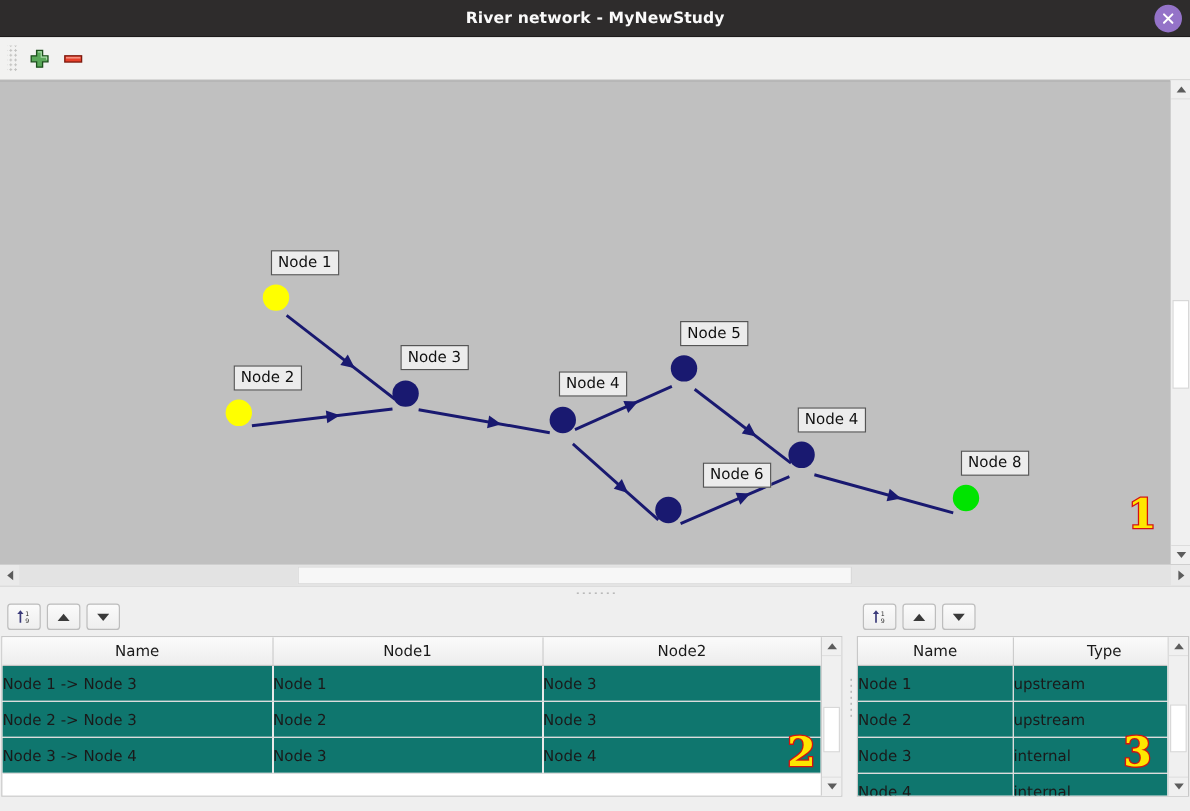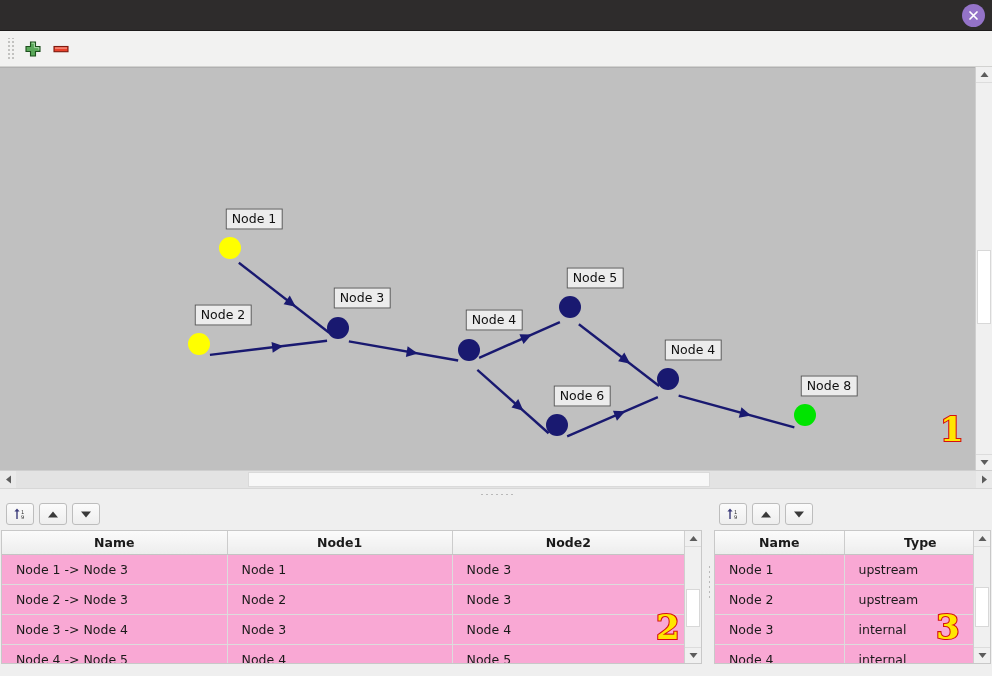--- a/index.html
+++ b/index.html
@@ -250,45 +250,46 @@
     width: 100%;
     border-collapse: collapse;
     table-layout: fixed;
     font-size: 12.5px;
     color: #1a1a1a;
   }
   table.grid thead th {
     background: linear-gradient(#fbfbfb, #ededed);
     border-right: 1px solid #cccccc;
     border-bottom: 1px solid #c4c4c4;
-    font-weight: bold;
+    font-weight: normal;
     font-size: 12.5px;
     height: 23px;
     text-align: center;
     color: #1a1a1a;
   }
   table.grid thead th:last-child { border-right: none; }
   table.grid tbody td {
     border-right: 1px solid #dcdcdc;
     border-bottom: 1px solid #dcdcdc;
     height: 30px;
-    padding: 0 14px;
-    background: #f9a8d4;
+    padding: 0 0;
+    background: #0f766e;
     text-align: left;
     white-space: nowrap;
     overflow: hidden;
   }
   table.grid tbody td:last-child { border-right: none; }
 </style>
 </head>
 <body>
 
 <div id="app">
 
   <div class="titlebar">
+    <div class="titlebar-text">River network - MyNewStudy</div>
     <div class="close-btn">
       <svg width="11" height="11" viewBox="0 0 11 11">
         <path d="M2 2 L9 9 M9 2 L2 9" stroke="#ffffff" stroke-width="1.7" stroke-linecap="round" fill="none"></path>
       </svg>
     </div>
   </div>
 
   <div class="toolbar">
     <div class="tb-grip"></div>
     <button class="tb-btn">
@@ -329,21 +330,21 @@
         <div class="nodelabel" style="left: 254px; top: 151px;">Node 1</div>
         <div class="node upstream" style="left: 199px; top: 276px;"></div>
         <div class="nodelabel" style="left: 223px; top: 247px;">Node 2</div>
         <div class="node internal" style="left: 338px; top: 260px;"></div>
         <div class="nodelabel" style="left: 362px; top: 230px;">Node 3</div>
         <div class="node internal" style="left: 469px; top: 282px;"></div>
         <div class="nodelabel" style="left: 494px; top: 252px;">Node 4</div>
         <div class="node internal" style="left: 570px; top: 239px;"></div>
         <div class="nodelabel" style="left: 595px; top: 210px;">Node 5</div>
         <div class="node internal" style="left: 557px; top: 357px;"></div>
-        <div class="nodelabel" style="left: 582px; top: 328px;">Node 6</div>
+        <div class="nodelabel" style="left: 614px; top: 328px;">Node 6</div>
         <div class="node internal" style="left: 668px; top: 311px;"></div>
         <div class="nodelabel" style="left: 693px; top: 282px;">Node 4</div>
         <div class="node downstream" style="left: 805px; top: 347px;"></div>
         <div class="nodelabel" style="left: 829px; top: 318px; text-align: center;">Node 8</div>
       </div>
 
     <div class="vsb">
       <div class="sb-arrow top">
         <svg width="9" height="7" viewBox="0 0 9 7">
           <path d="M4.5 1 L8.5 6 L0.5 6 Z" fill="#5c5c5c"></path>
@@ -423,25 +424,20 @@
                 <tr>
                   <td>Node 2 -&gt; Node 3</td>
                   <td>Node 2</td>
                   <td>Node 3</td>
                 </tr>
                 <tr>
                   <td>Node 3 -&gt; Node 4</td>
                   <td>Node 3</td>
                   <td>Node 4</td>
                 </tr>
-                <tr>
-                  <td>Node 4 -&gt; Node 5</td>
-                  <td>Node 4</td>
-                  <td>Node 5</td>
-                </tr>
               </tbody>
           </table>
         </div>
         <div class="vsb">
           <div class="sb-arrow top">
             <svg width="9" height="7" viewBox="0 0 9 7">
               <path d="M4.5 1 L8.5 6 L0.5 6 Z" fill="#5c5c5c"></path>
             </svg>
           </div>
           <div class="sb-track">

